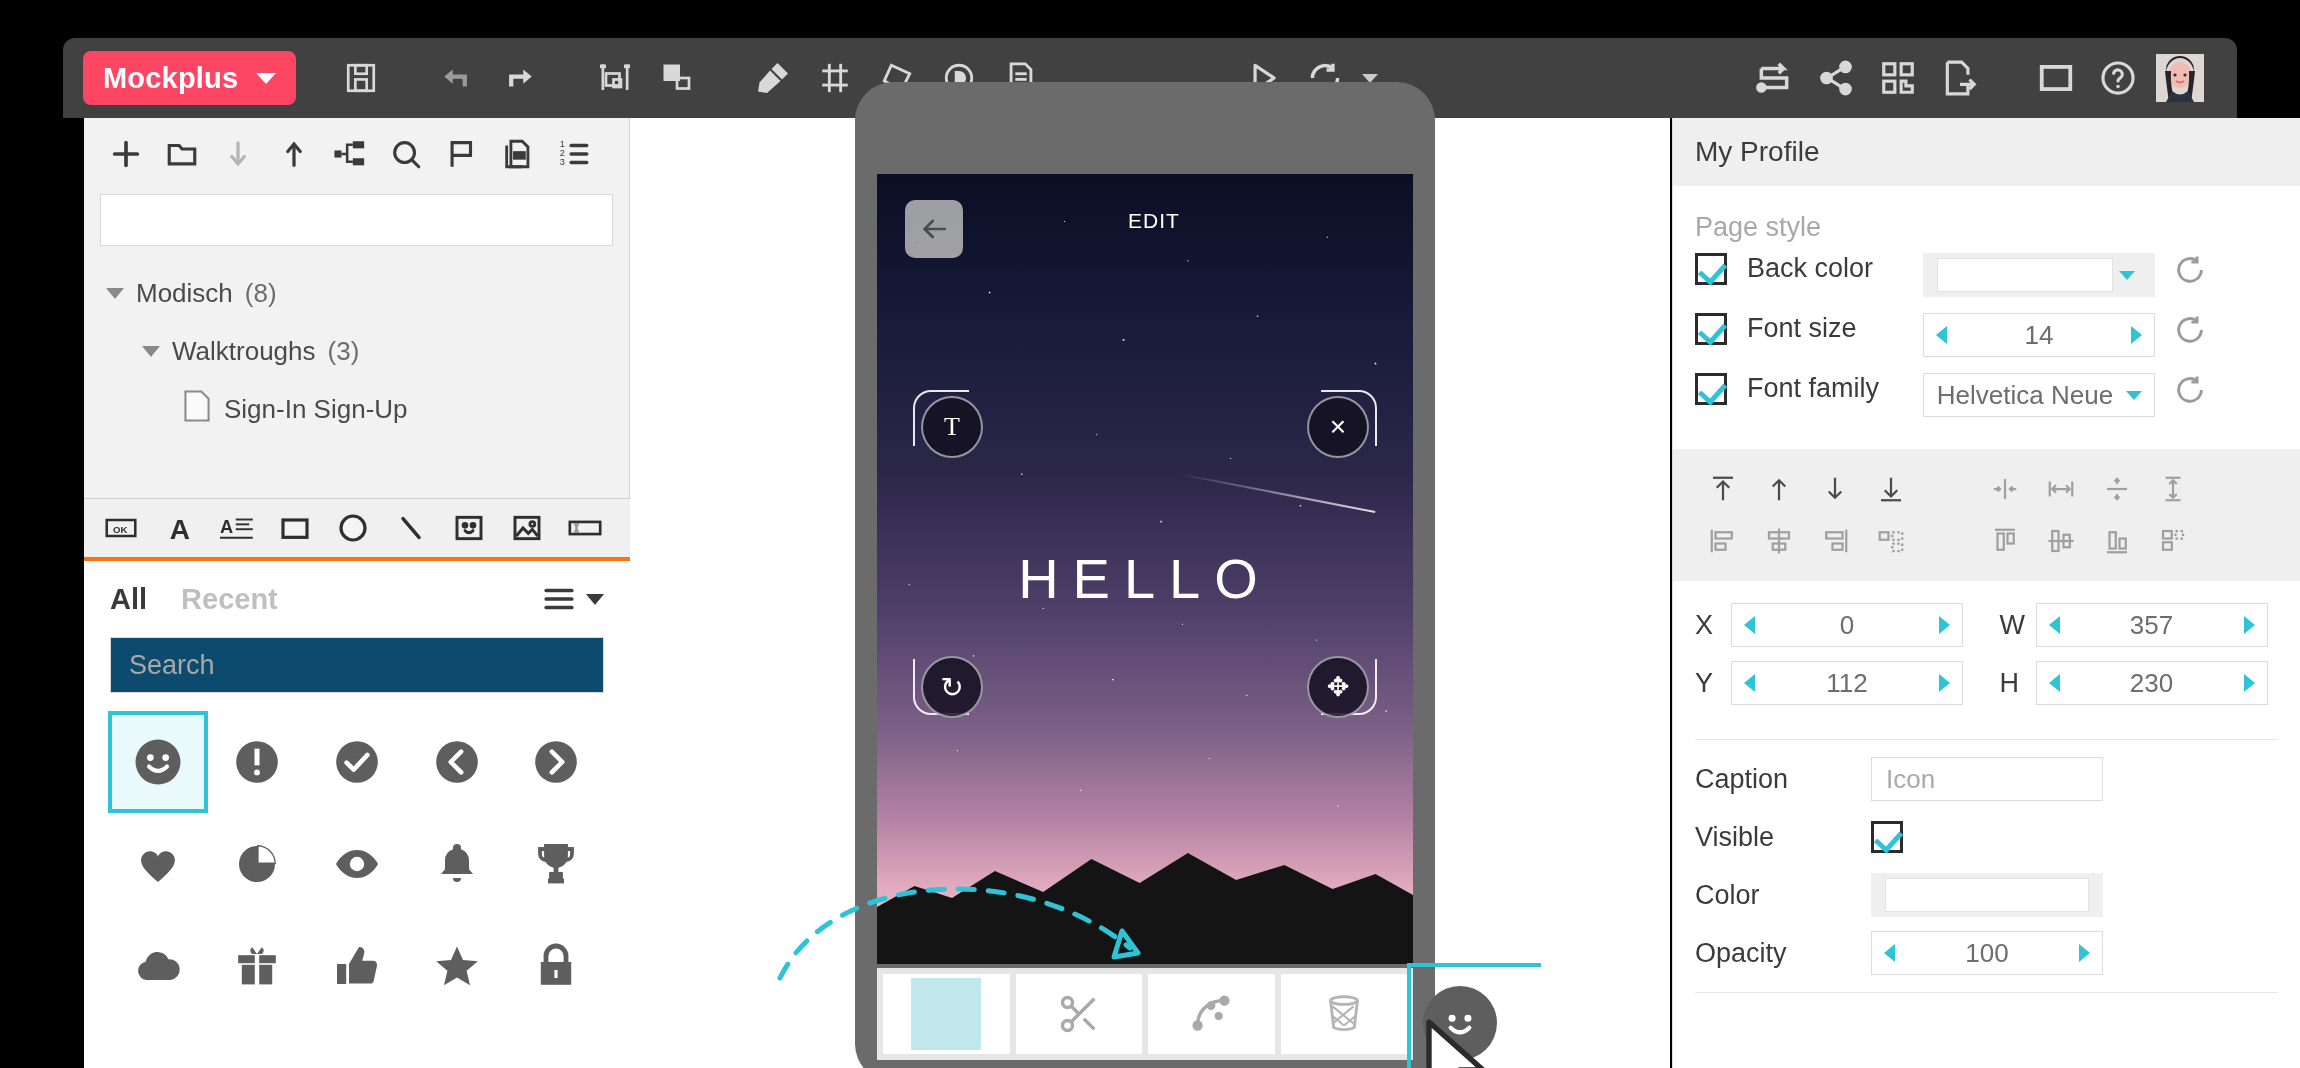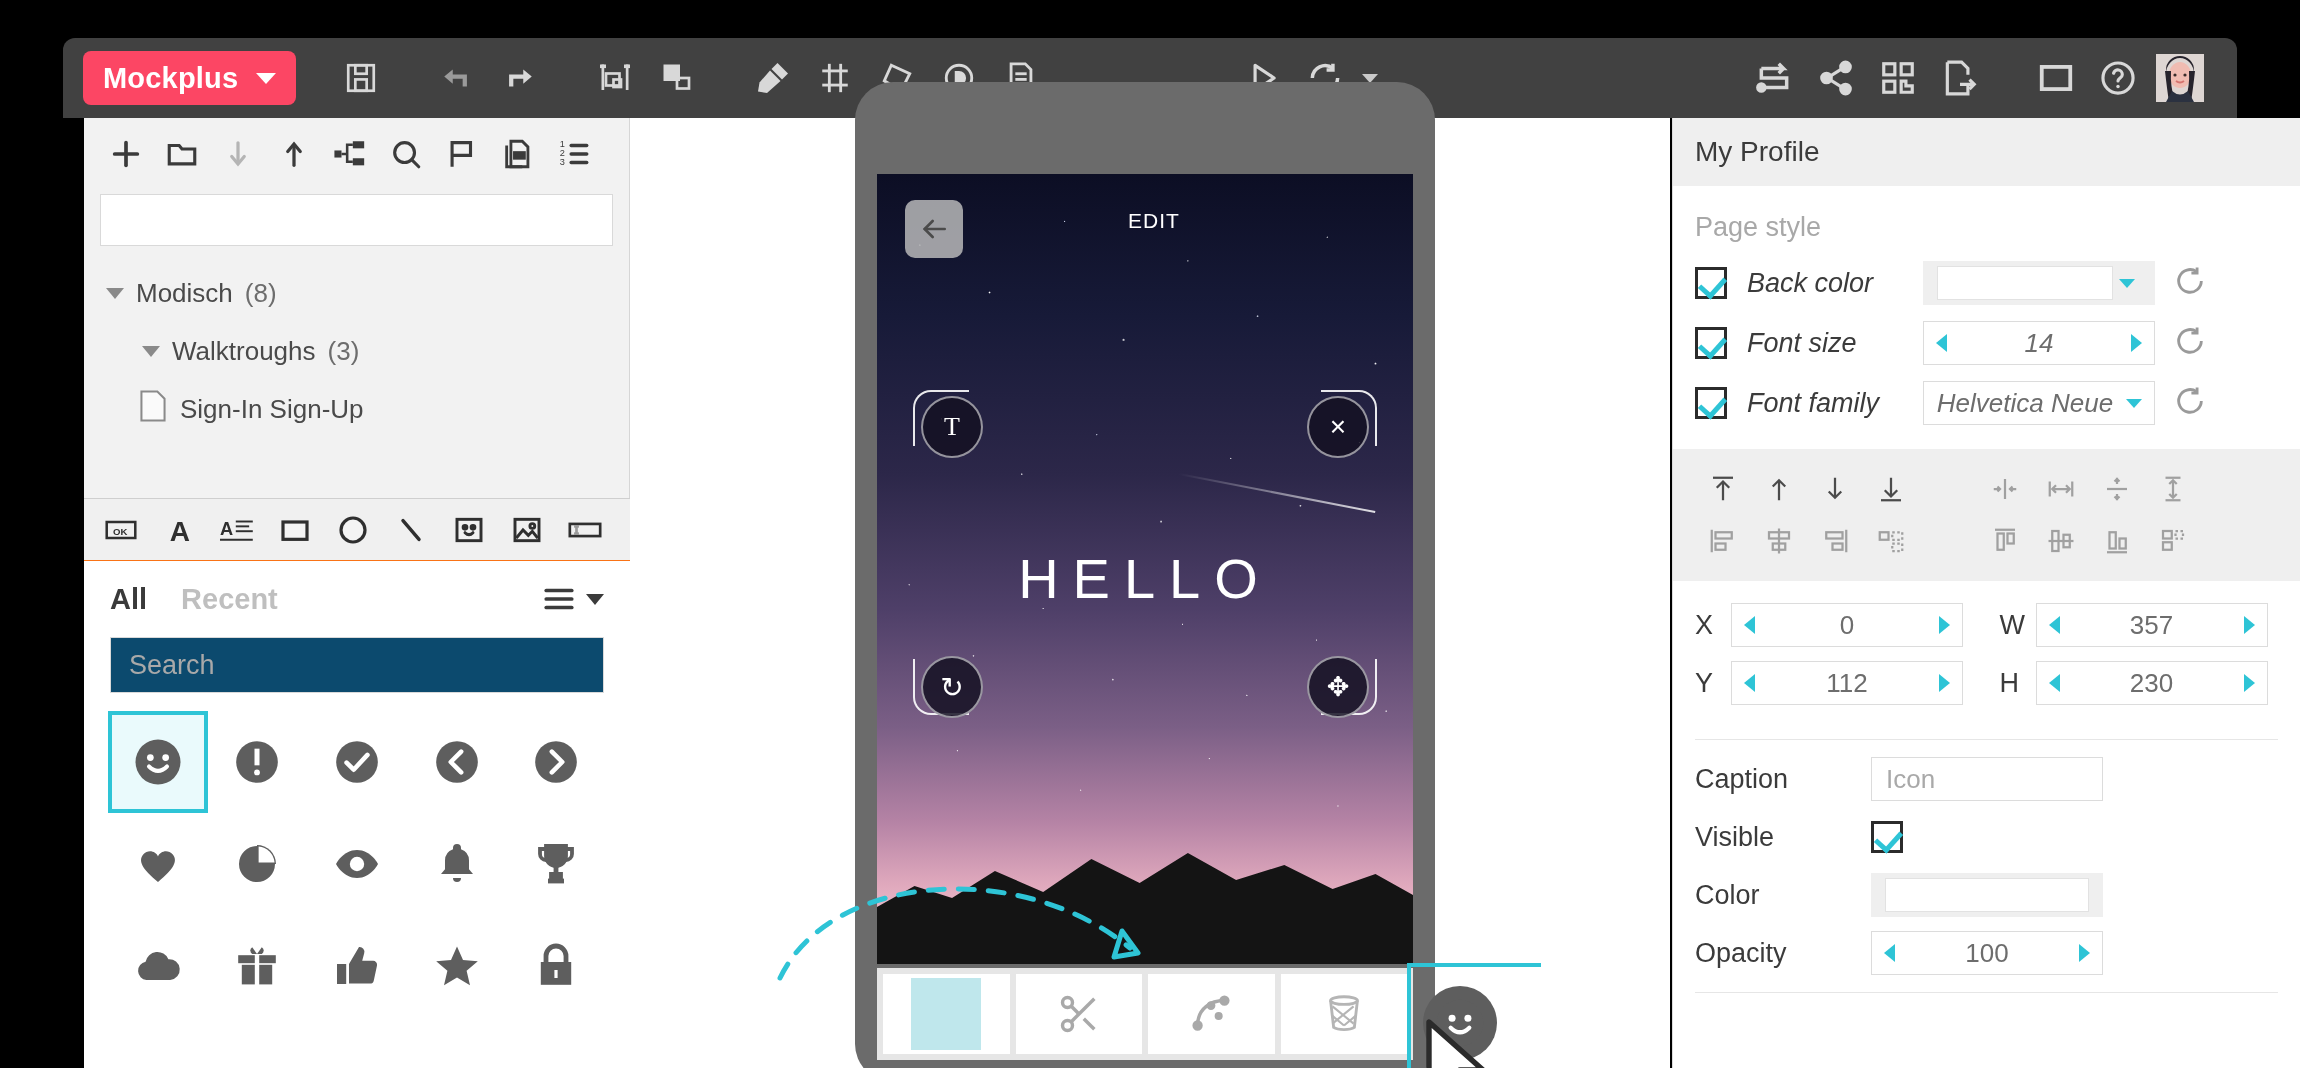--- a/index.html
+++ b/index.html
@@ -25,27 +25,27 @@
   .left { position:absolute; left:84px; top:118px; width:546px; height:950px; background:#f2f2f2;
     border-right:1px solid #d6d6d6; }
   .lp-tools { height:72px; display:flex; align-items:center; padding:0 14px; gap:0px; }
   .lpi { width:56px; height:56px; display:flex; align-items:center; justify-content:center; cursor:pointer; }
   .lp-search { margin:4px 16px 0 16px; height:52px; background:#fff; border:1px solid #d9d9d9; }
   .tree { padding-top:18px; font-size:26px; color:#4a4a4a; }
   .tnode { display:flex; align-items:center; height:58px; cursor:pointer; }
   .tri { width:0;height:0;border-left:9px solid transparent;border-right:9px solid transparent;
     border-top:11px solid #8a8a8a; margin-right:12px; }
   .doc-ico { margin-right:14px; }
-  .lvl0 { padding-left:22px; } .lvl1 { padding-left:58px; } .lvl2 { padding-left:56px; }
+  .lvl0 { padding-left:22px; } .lvl1 { padding-left:58px; } .lvl2 { padding-left:100px; }
   .cnt { color:#6d6d6d; margin-left:12px; }
 
   
   .comp { position:absolute; left:84px; top:498px; width:546px; height:570px; background:#fff;
     border-top:1px solid #cfcfcf; }
-  .comp-tools { height:62px; background:#f0f0f0; border-bottom:1px solid #f97316;
+  .comp-tools { height:62px; background:#f0f0f0; border-bottom:4px solid #f97316;
     display:flex; align-items:center; padding:0 8px; }
   .cti { width:58px; height:58px; display:flex; align-items:center; justify-content:center; cursor:pointer; }
   .comp-tabs { display:flex; align-items:center; height:76px; padding:0 26px; }
   .tab { font-size:29px; font-weight:bold; color:#bfbfbf; margin-right:34px; cursor:pointer; }
   .tab.on { color:#3a3a3a; }
   .burger { margin-left:auto; display:flex; align-items:center; gap:10px; cursor:pointer; }
   .comp-search { margin:0 26px; height:56px; border:1px solid #d9d9d9; display:flex; align-items:center;
     padding:0 18px; color:#a9a9a9; font-size:27px; background:#0c4a6e; }
   .grid { margin:18px 24px 0 24px; display:grid; grid-template-columns:repeat(5,1fr); row-gap:0px; }
   .cell { height:102px; display:flex; align-items:center; justify-content:center; cursor:pointer; }
@@ -117,21 +117,21 @@
   .drag-icon { position:absolute; left:793px; top:868px; width:74px; height:74px; border-radius:50%;
     background:#5e5e5e; display:flex; align-items:center; justify-content:center; }
   .cursor { position:absolute; left:790px; top:898px; }
 
   
   .right { position:absolute; left:1672px; top:118px; width:628px; height:950px; background:#fff;
     border-left:1px solid #dcdcdc; }
   .rp-head { height:68px; background:#efefef; display:flex; align-items:center; padding-left:22px;
     font-size:28px; color:#3b3b3b; }
   .sec-lbl { padding:26px 22px 10px 22px; font-size:27px; color:#a8a8a8; }
-  .prow { display:flex; align-items:center; height:60px; padding:0 22px;font-style:italic; }
+  .prow { display:flex; align-items:flex-start; height:60px; padding:0 22px; }
   .cb { width:32px; height:32px; border:3px solid #2b2b2b; background:#fff; position:relative;
     margin-right:20px; cursor:pointer; flex:none; }
   .cb::after { content:""; position:absolute; left:6px; top:2px; width:12px; height:20px;
     border:solid #2ec4d6; border-width:0 5px 5px 0; transform:rotate(42deg); }
   .plabel { font-size:27px; color:#3b3b3b; width:176px; flex:none; }
   .ctrl { height:44px; border:1px solid #dcdcdc; display:flex; align-items:center;
     justify-content:space-between; background:#fff; flex:1; max-width:232px; }
   .ctrl.grey { background:#efefef; border:none; padding:0 8px; }
   .ctrl .sw { flex:1; height:34px; background:#fff; border:1px solid #e2e2e2; margin:0 6px; }
   .ar-l,.ar-r { width:0;height:0;border-top:9px solid transparent;border-bottom:9px solid transparent;

